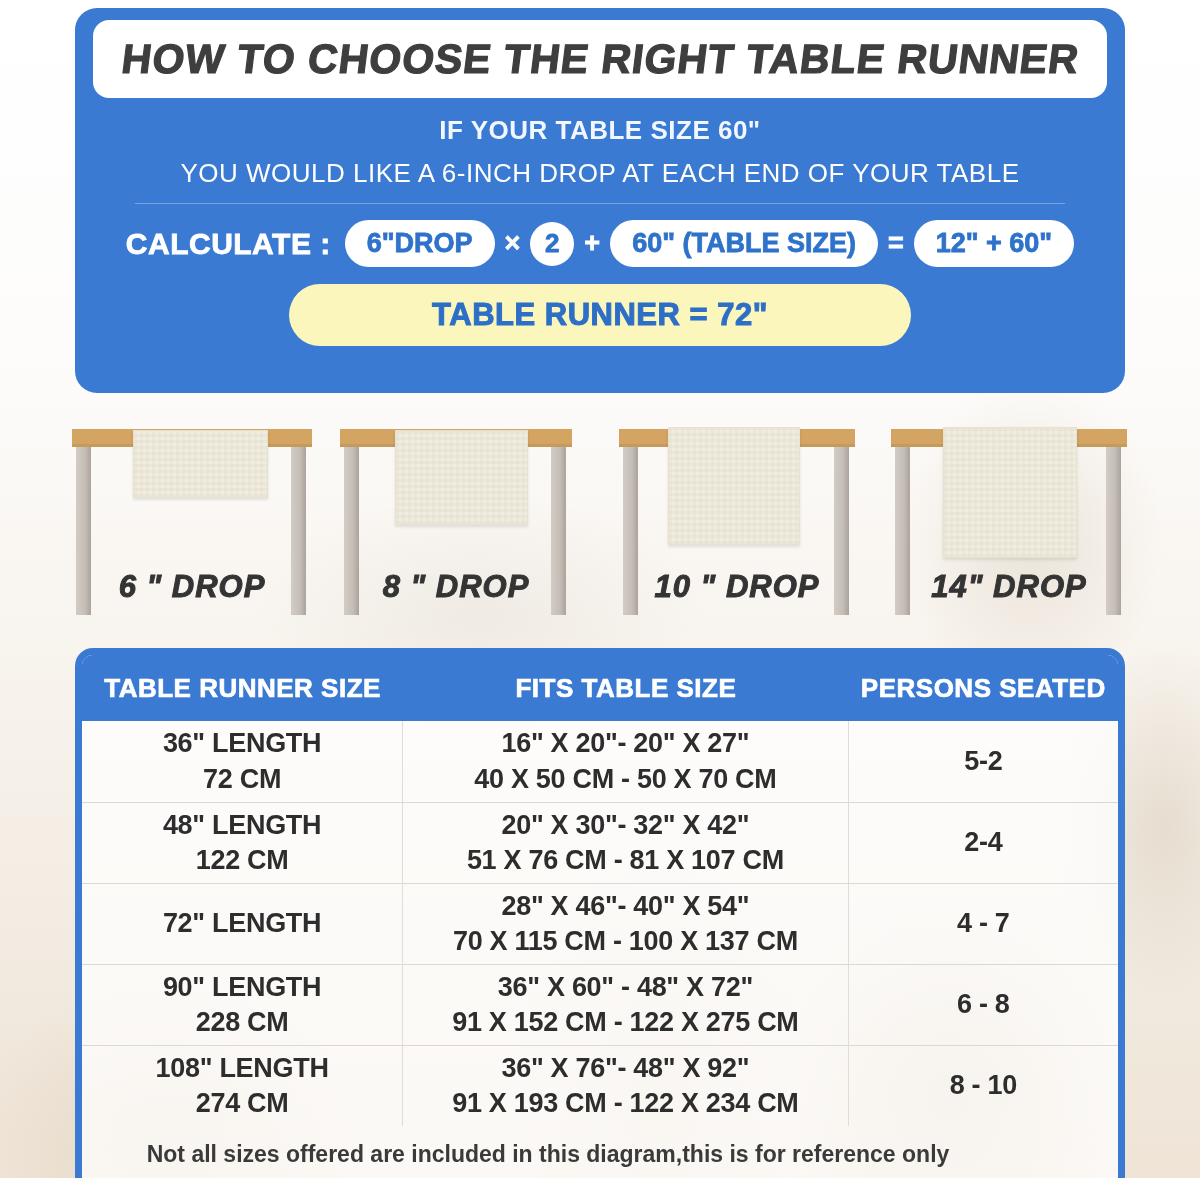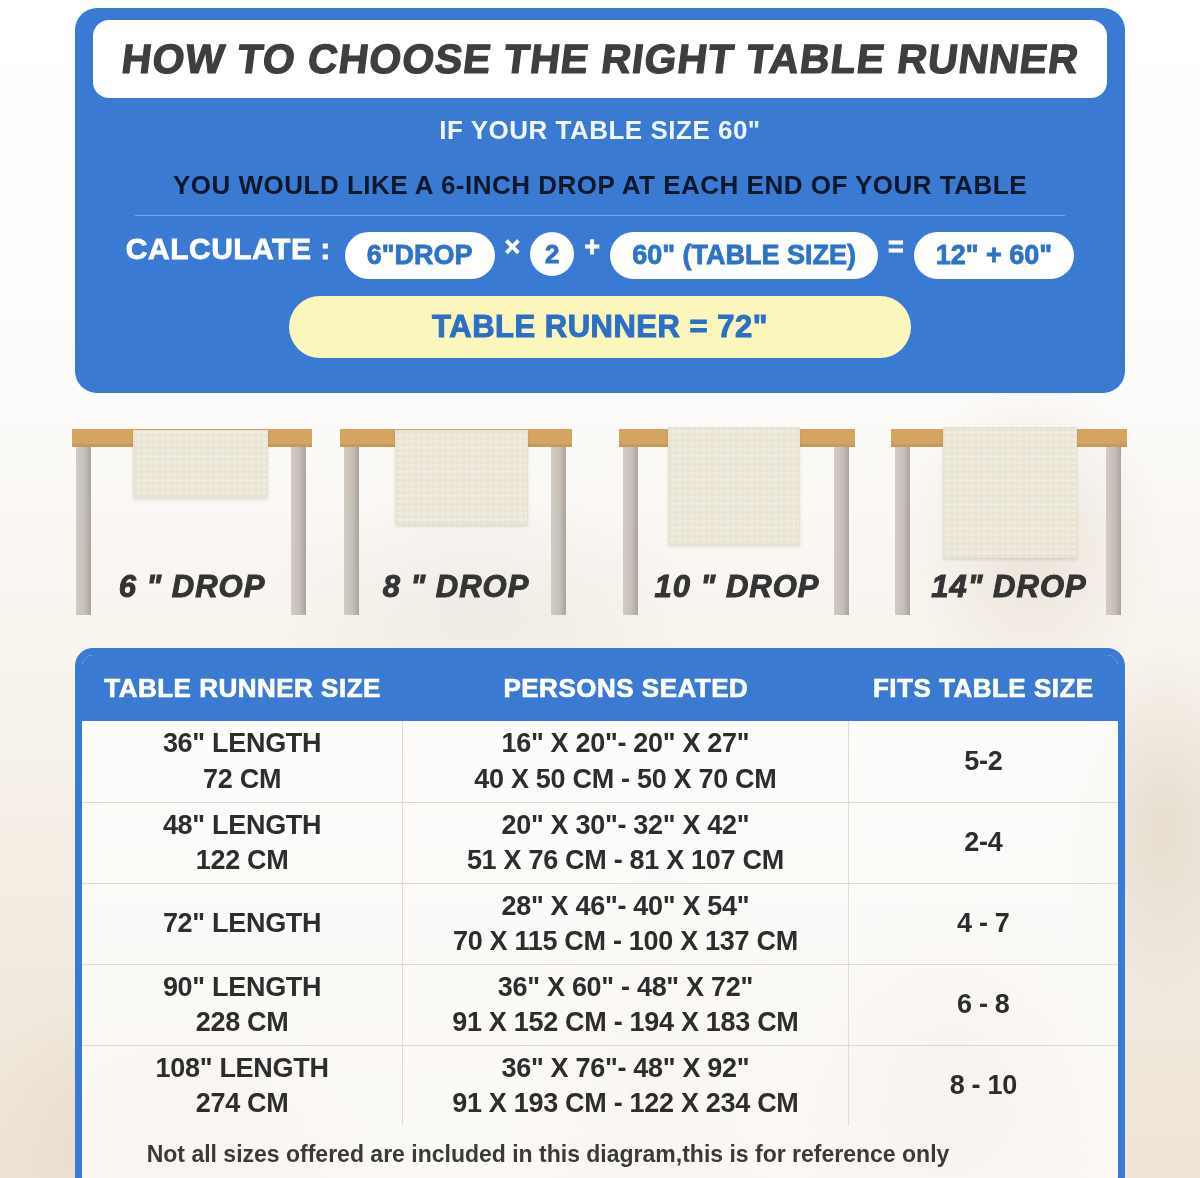--- a/index.html
+++ b/index.html
@@ -21,23 +21,23 @@
 
   
   .hero { position:absolute; left:75px; top:8px; width:1050px; height:385px;
           background:#3a7ad2; border-radius:22px; display:flex; flex-direction:column;
           align-items:center; }
   .title-banner { margin-top:12px; width:1014px; height:78px; background:#ffffff;
           border-radius:16px; display:flex; align-items:center; justify-content:center; }
   .page-title { font-size:41px; font-weight:800; color:#3e3e3e; letter-spacing:1px;
           transform:skewX(-7deg); -webkit-text-stroke:1.2px #3e3e3e; white-space:nowrap; }
   .intro-1 { margin-top:17px; color:#f2f7ff; font-size:26px; font-weight:700; letter-spacing:.5px; }
-  .intro-2 { margin-top:24px;  color:#0f172a; font-size:26px; font-weight:700; letter-spacing:.5px; }
+  .intro-2 { margin-top:12px;  color:#ffffff; font-size:26px; font-weight:400; letter-spacing:.5px; }
   .hero-divider { margin-top:14px; width:930px; height:1px; background:rgba(255,255,255,.32); }
-  .calc-row { margin-top:16px; display:flex; gap:10px; }
+  .calc-row { margin-top:16px; display:flex; align-items:center; gap:10px; }
   .calc-label { color:#fff; font-size:30px; font-weight:700; -webkit-text-stroke:.8px #fff;
           letter-spacing:.5px; margin-right:4px; }
   .pill { background:#fff; color:#2e72ca; border-radius:28px; padding:8px 22px;
           font-size:27px; font-weight:700; -webkit-text-stroke:.8px #2e72ca; white-space:nowrap; }
   .op { color:#fff; font-size:27px; font-weight:700; -webkit-text-stroke:.8px #fff; }
   .mult-circle { width:44px; height:44px; background:#fff; border-radius:50%;
           display:flex; align-items:center; justify-content:center;
           color:#2e72ca; font-size:26px; font-weight:700; -webkit-text-stroke:.8px #2e72ca; }
   .final-pill { margin-top:17px; width:622px; height:62px; background:#fbf6bb;
           border-radius:32px; display:flex; align-items:center; justify-content:center;
@@ -142,22 +142,22 @@
       <div class="leg leg-left"></div>
       <div class="leg leg-right"></div>
       <div class="runner"></div>
       <div class="drop-label">14" DROP</div>
     </div>
   </div>
 
   <div class="size-table">
     <div class="thead">
       <div class="th">TABLE RUNNER SIZE</div>
+      <div class="th">FITS TABLE SIZE</div>
       <div class="th">PERSONS SEATED</div>
-      <div class="th">FITS TABLE SIZE</div>
     </div>
 
     <div class="trow">
       <div class="td c1">
         <span>36" LENGTH</span>
         <span>72 CM</span>
       </div>
       <div class="td c2">
         <span>16" X 20"- 20" X 27"</span>
         <span>40 X 50 CM - 50 X 70 CM</span>
@@ -194,21 +194,21 @@
       </div>
     </div>
 
     <div class="trow">
       <div class="td c1">
         <span>90" LENGTH</span>
         <span>228 CM</span>
       </div>
       <div class="td c2">
         <span>36" X 60" - 48" X 72"</span>
-        <span>91 X 152 CM - 194 X 183 CM</span>
+        <span>91 X 152 CM - 122 X 275 CM</span>
       </div>
       <div class="td">
         <span>6 - 8</span>
       </div>
     </div>
 
     <div class="trow">
       <div class="td c1">
         <span>108" LENGTH</span>
         <span>274 CM</span>

